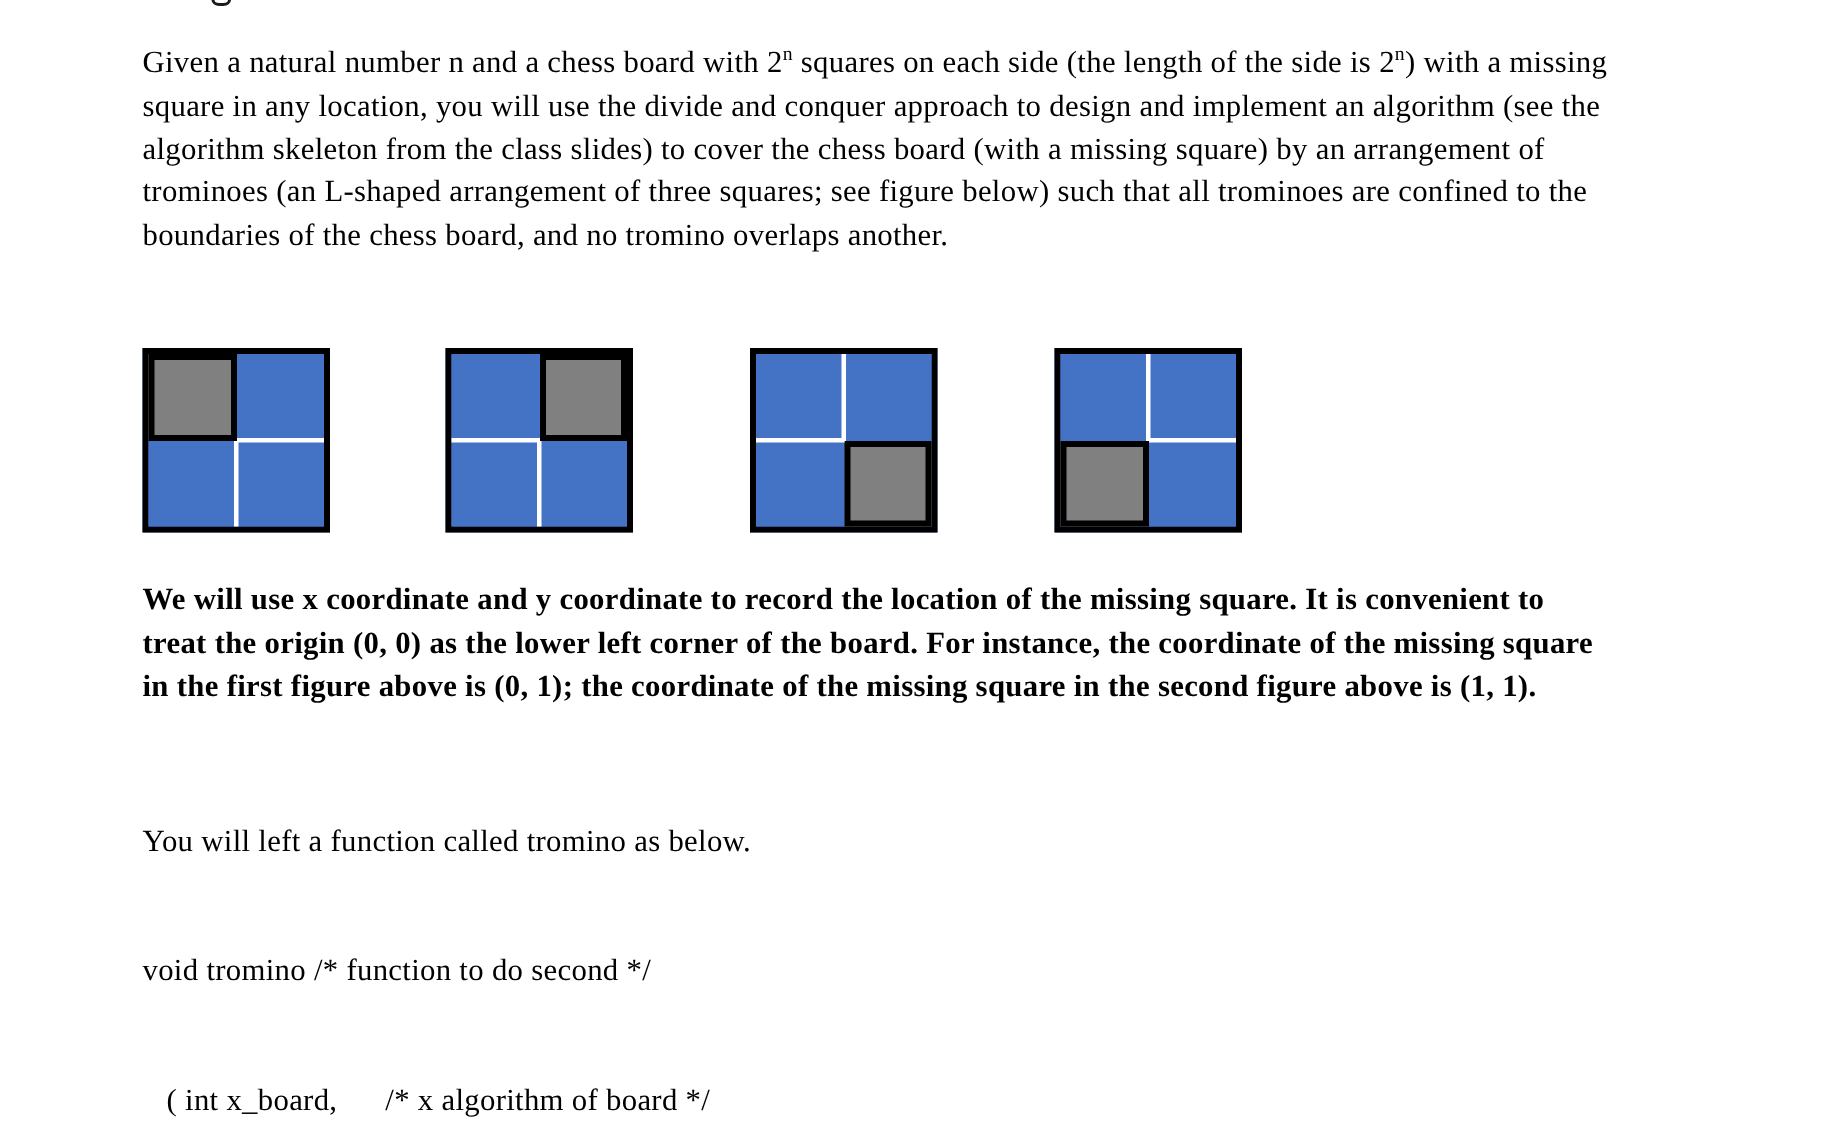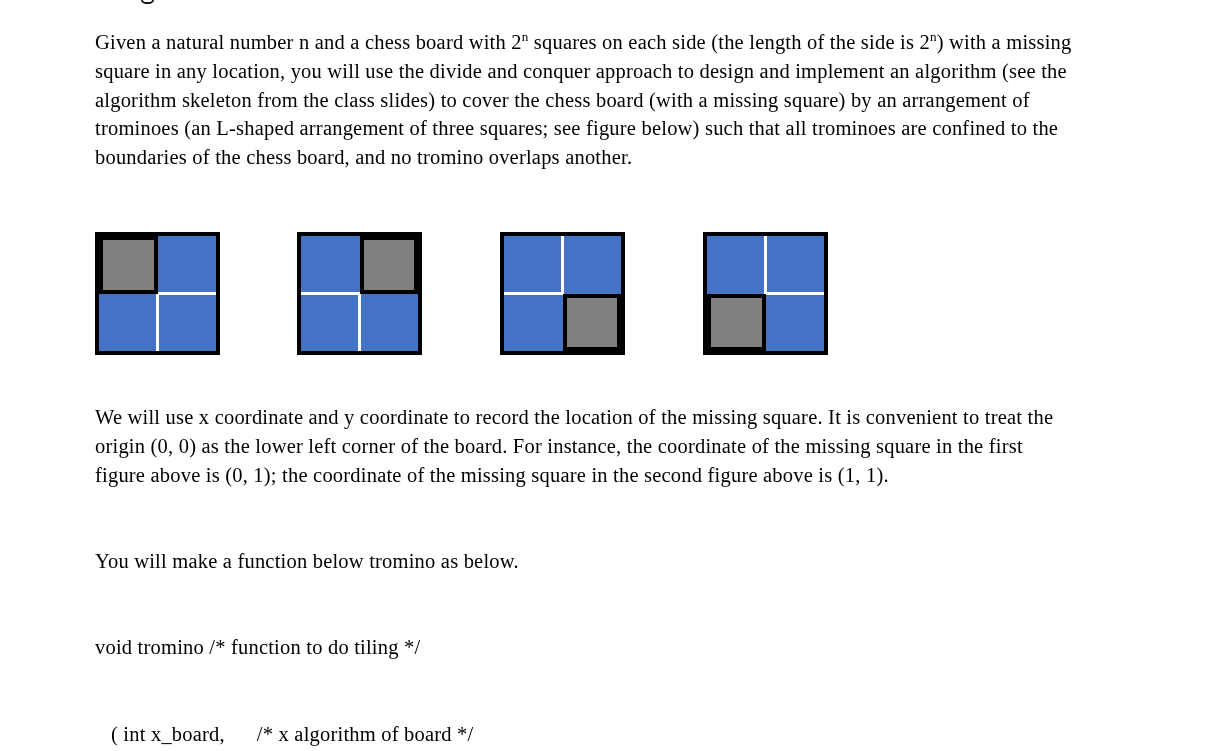--- a/index.html
+++ b/index.html
@@ -114,21 +114,21 @@
   
   .codeblock {
     margin: 0;
     font-family: "Liberation Serif", "DejaVu Serif", serif;
     font-size: 20.5px;
     line-height: 28.8px;
     white-space: pre;
     letter-spacing: 0.01em;
   }
 
-  .para-2 { position: absolute; left: 95px; top: 403px; width: 982px; }
+  .para-2 { position: absolute; left: 95px; top: 386px; width: 982px; font-weight: bold; }
   .para-3 { position: absolute; left: 95px; top: 547px; width: 1000px; }
 </style>
 </head>
 <body>
 
 <div class="page">
 
   <div class="crop-remnant"></div>
 
   <div class="content">
@@ -181,23 +181,23 @@
       </div>
     </div>
 
   </div>
 
   <div class="para-2">
     <p class="body-para">We will use x coordinate and y coordinate to record the location of the missing square. It is convenient to treat the origin (0, 0) as the lower left corner of the board. For instance, the coordinate of the missing square in the first figure above is (0, 1); the coordinate of the missing square in the second figure above is (1, 1).</p>
   </div>
 
   <div class="para-3">
-    <p class="body-para">You will make a function below tromino as below.</p>
+    <p class="body-para">You will left a function called tromino as below.</p>
     <div class="codeblock">
-      <div>void tromino /* function to do tiling */</div>
+      <div>void tromino /* function to do second */</div>
       <div>   ( int x_board,      /* x algorithm of board */</div>
       
       
       
       
     </div>
   </div>
 
 </div>
 

